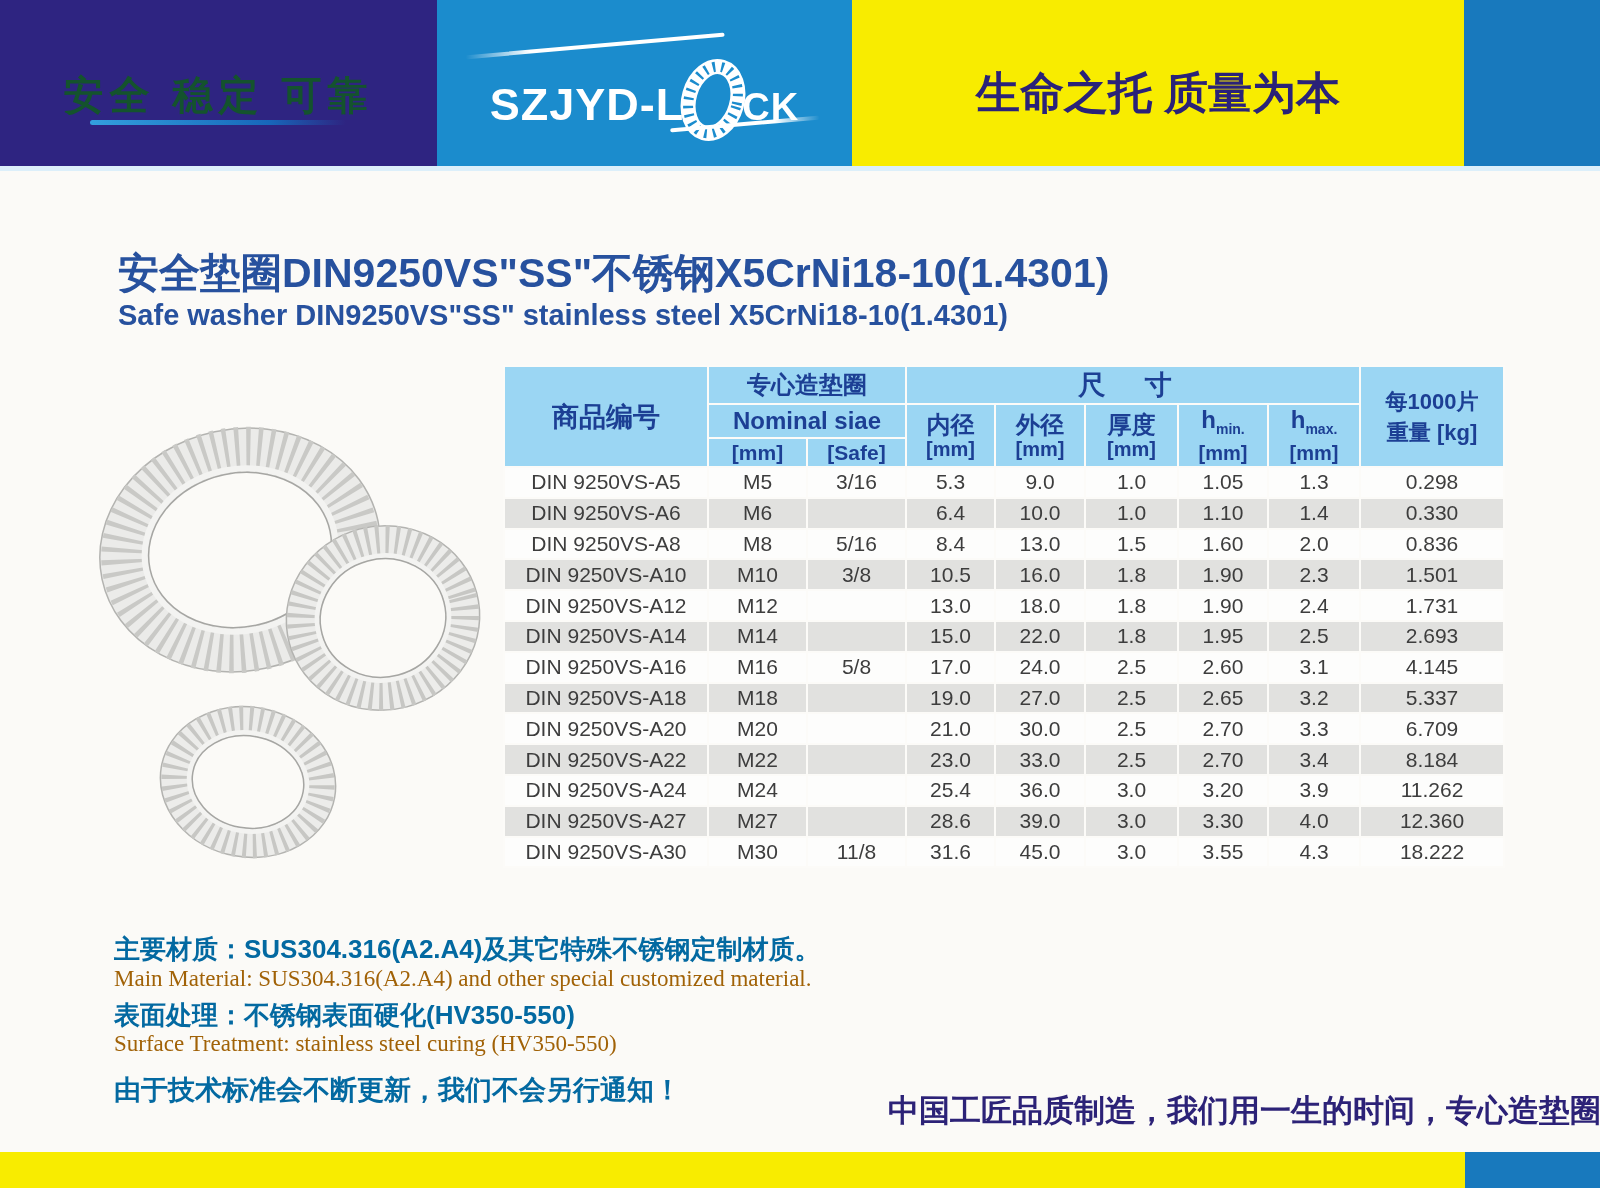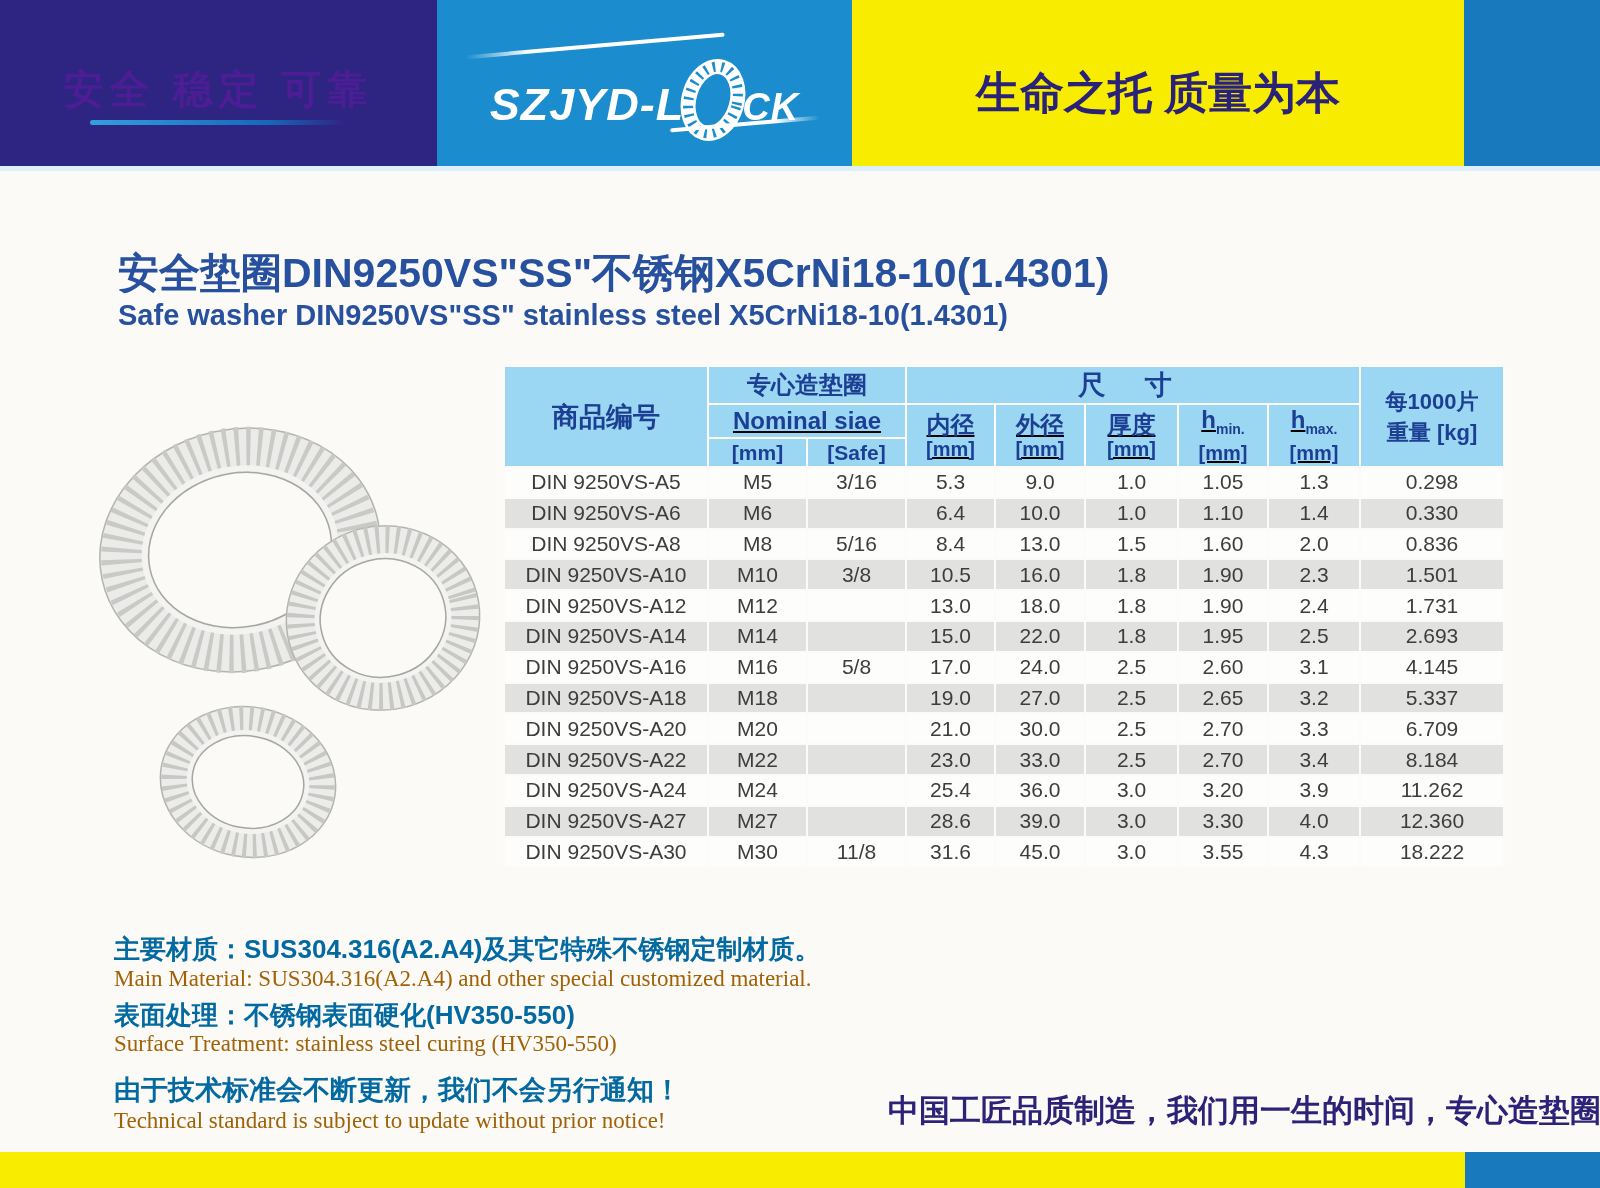--- a/index.html
+++ b/index.html
@@ -8,28 +8,28 @@
   .page { position:relative; width:1600px; height:1188px; background:#fbfaf7; overflow:hidden; }
 
   
   .band { position:absolute; top:0; height:166px; }
   .band-navy  { left:0;     width:437px; background:#2e2481; }
   .band-cyan  { left:437px; width:415px; background:#1b8ccd; }
   .band-yellow{ left:852px; width:612px; background:#f8ec00; }
   .band-blue  { left:1464px;width:136px; background:#1879bd; }
   .banner-strip { position:absolute; top:166px; left:0; width:1600px; height:5px; background:#dceffa; }
 
-  .slogan-left { position:absolute; left:0; top:62px; width:437px; text-align:center;
-                 color:#4c1d95; font-size:40px; font-weight:700; letter-spacing:6px; }
+  .slogan-left { position:absolute; left:0; top:68px; width:437px; text-align:center;
+                 color:#14532d; font-size:40px; font-weight:700; letter-spacing:6px; }
   .swoosh-underline { position:absolute; left:90px; top:120px; width:256px; height:5px; border-radius:3px;
                  background:linear-gradient(90deg,#33a0de 0%,#1767ba 70%,rgba(23,103,186,0) 100%); }
 
   .logo { position:absolute; left:437px; top:0; width:415px; height:166px; }
   .logo-text { position:absolute; top:58px; left:0; width:100%; text-align:center; color:#fff;
-               font-style:italic; font-weight:900; font-size:45px; letter-spacing:1px; white-space:nowrap; }
+               font-weight:900; font-size:45px; letter-spacing:1px; white-space:nowrap; }
   .logo-text .ck { font-size:38px; }
   .logo-washer { position:relative; display:inline-block; width:66px; height:84px; vertical-align:-22px; margin:0 -4px; }
   .logo-swoosh-top { position:absolute; left:28px; top:44px; width:260px; height:4px; border-radius:2px;
                background:linear-gradient(90deg,rgba(255,255,255,0),#fff 25%,#fff); transform:rotate(-5deg); }
   .logo-swoosh-bottom { position:absolute; right:32px; top:122px; width:150px; height:4px; border-radius:2px;
                background:linear-gradient(90deg,#fff,#fff 70%,rgba(255,255,255,0)); transform:rotate(-5deg); }
 
   .slogan-right { position:absolute; left:852px; top:64px; width:612px; text-align:center;
                  color:#2a2278; font-size:44px; font-weight:900; white-space:nowrap; }
 
@@ -42,21 +42,21 @@
 
   
   .spec-table { position:absolute; left:503px; top:365px; width:1000px;
                 border-collapse:collapse; table-layout:fixed; text-align:center; }
   .spec-table th { background:#9bd6f3; color:#1c3f94; font-weight:600;
                    border:2px solid #fcfbf8; vertical-align:middle; }
   .spec-table td { border:2px solid #fcfbf8; color:#3d3d3d; font-size:21px; vertical-align:middle; }
   .spec-table tbody tr { height:30.8px; }
   .spec-table tbody tr:nth-child(even) { background:#e1e1df; }
   .spec-table tbody tr:nth-child(odd)  { background:#fdfdfc; }
-  .hr1 { height:34px; } .hr2 { height:34px;text-decoration:underline; } .hr3 { height:29px; }
+  .hr1 { height:34px; } .hr2 { height:34px; } .hr3 { height:29px; }
   .th-product { font-size:27px; }
   .th-bolt    { font-size:24px; }
   .th-nominal { font-size:24px; font-weight:600; }
   .th-size    { font-size:27px; letter-spacing:16px; }
   .th-unit    { font-size:21px; font-weight:600; }
   .th-dim .lbl  { font-size:24px; line-height:26px; }
   .th-dim .unit { font-size:20px; line-height:22px; }
   .th-dim .sub  { font-size:14px; }
   .th-weight { font-size:22px; line-height:31px; }
 
@@ -325,19 +325,18 @@
           <td>18.222</td>
         </tr>
       </tbody>
   </table>
 
   <div class="note-zh n1">主要材质：SUS304.316(A2.A4)及其它特殊不锈钢定制材质。</div>
   <div class="note-en n2">Main Material: SUS304.316(A2.A4) and other special customized material.</div>
   <div class="note-zh n3">表面处理：不锈钢表面硬化(HV350-550)</div>
   <div class="note-en n4">Surface Treatment: stainless steel curing (HV350-550)</div>
   <div class="note-zh n5">由于技术标准会不断更新，我们不会另行通知！</div>
-  <div class="note-en n6">Technical standard is subject to update without prior notice!</div>
 
   <div class="footer-slogan">中国工匠品质制造，我们用一生的时间，专心造垫圈！</div>
   <div class="bar-yellow"></div>
   <div class="bar-blue"></div>
 
 </div>
 
 </body></html>

